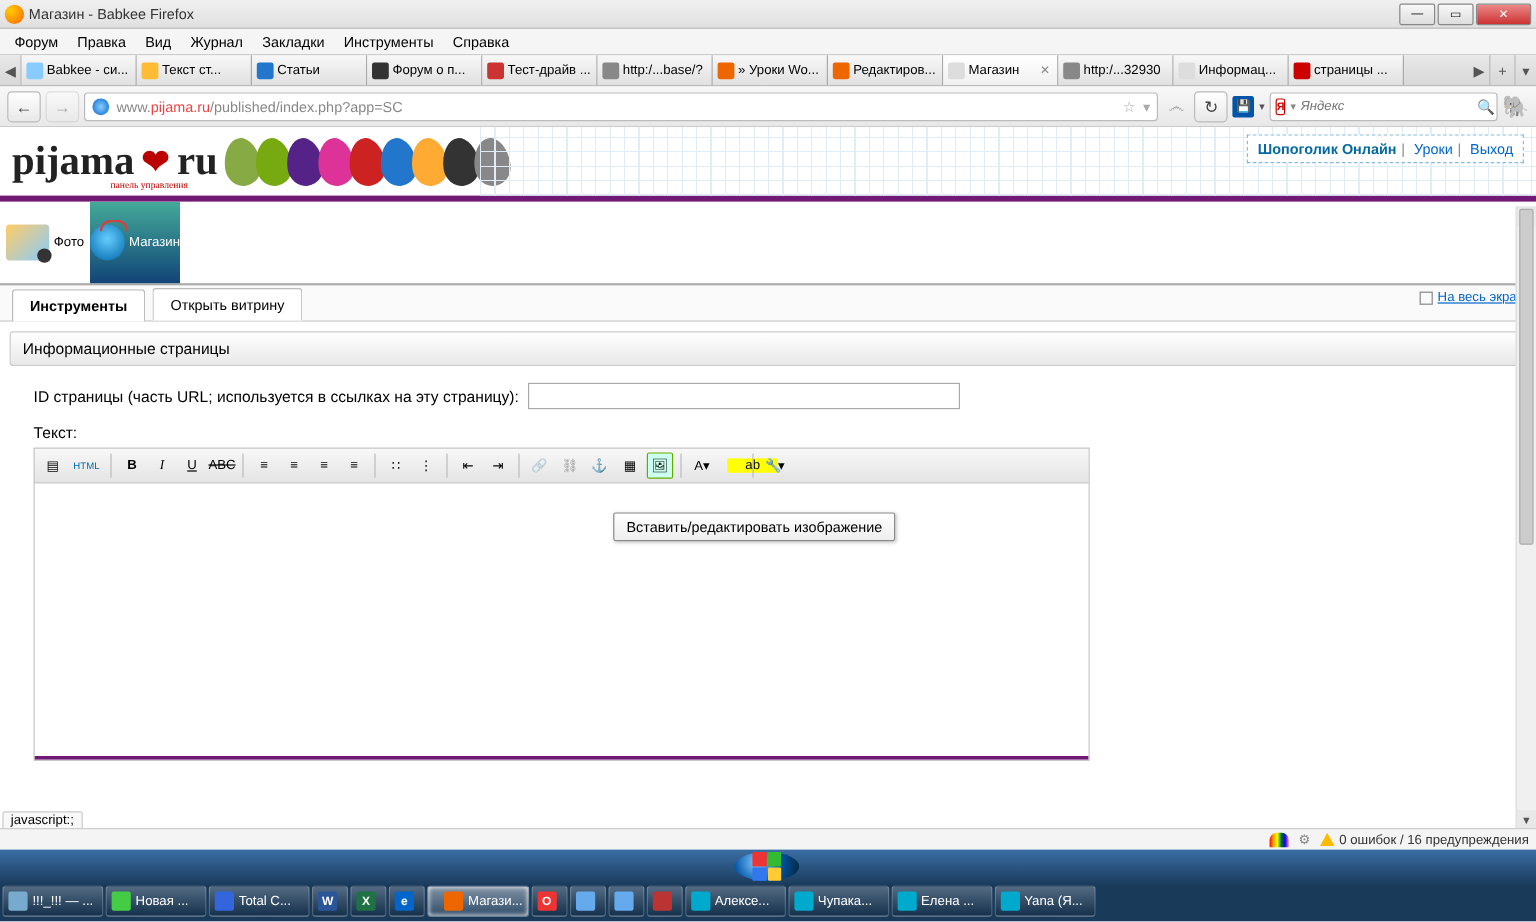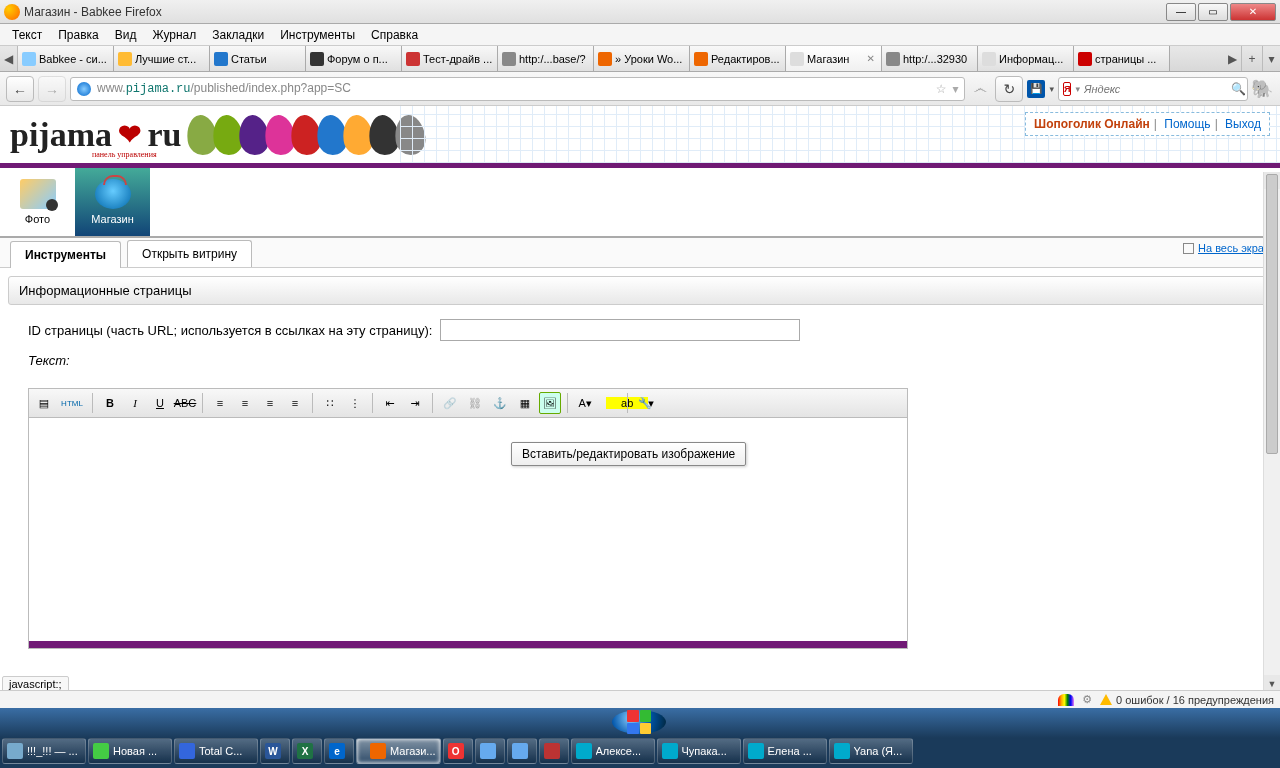--- a/index.html
+++ b/index.html
@@ -29,45 +29,45 @@
 .btab .x { color: #888; font-size: 10px; padding: 0 2px; }
 .tabplus { width: 20px; display:flex; align-items:center; justify-content:center; color:#555; }
 .tablist { width: 18px; display:flex; align-items:center; justify-content:center; color:#555; border-left:1px solid #bbb; }
 
 
 .addrbar { height: 34px; background: linear-gradient(#f8f8f8,#e8e8e8); display: flex; align-items: center; padding: 0 6px; gap: 4px; border-bottom: 1px solid #ccc; }
 .navbtn { width: 28px; height: 26px; border: 1px solid #bbb; border-radius: 4px; background: linear-gradient(#fff,#e8e8e8); display: flex; align-items: center; justify-content: center; font-size: 14px; color: #444; }
 .urlbox { flex: 1; height: 24px; border: 1px solid #bbb; border-radius: 3px; background: #fff; display: flex; align-items: center; padding: 0 6px; gap: 6px; }
 .urlbox .globe { width: 14px; height: 14px; border-radius: 50%; background: radial-gradient(circle,#8cf,#06c); flex-shrink: 0; }
 .urlbox .url { flex: 1; font-size: 12px; color: #888; }
-.urlbox .url .dark { color: #0f766e; font-family: Liberation Mono, monospace; }
+.urlbox .url .dark { color: #ef4444; }
 .urlbox .icons { display: flex; gap: 6px; color: #aaa; }
 .searchbox { width: 190px; height: 24px; border: 1px solid #bbb; border-radius: 3px; background: #fff; display: flex; align-items: center; padding: 0 4px; gap: 4px; }
 .searchbox .ya { width: 14px; height: 14px; background: #fff; border: 1px solid #c00; color: #c00; font-size: 9px; font-weight: bold; display:flex;align-items:center;justify-content:center; border-radius:2px;}
 .searchbox input { border: none; outline: none; flex: 1; font-size: 11px; font-style: italic; color: #999; }
 .tbicon { width: 22px; height: 22px; display:flex;align-items:center;justify-content:center; font-size:14px; color:#555; }
 .tbicon.save { background:#05a; color:#fff; border-radius:2px; width:18px; height:18px; font-size:10px;}
 .tbicon.evernote { color:#2a2; font-size:18px;}
 
 
 .pagehdr { height: 62px; background: #fff; display: flex; border-bottom: 5px solid #701a75; position:relative; }
 .pagehdr::after { content:""; position:absolute; left:400px; right:0; top:0; bottom:0; background-image: repeating-linear-gradient(0deg,#e0ecf8 0,#e0ecf8 1px,transparent 1px,transparent 12px),repeating-linear-gradient(90deg,#e0ecf8 0,#e0ecf8 1px,transparent 1px,transparent 12px); }
 .logo { display:flex; align-items:center; padding: 4px 10px; gap:6px; font-size:34px; font-weight:bold; color:#222; font-family: Georgia,serif; }
 .logo .heart { color:#b00; font-size:28px; }
 .logo .ru { color:#222; }
 .slippers { display:flex; align-items:center; gap:-6px; }
 .slipper { width:30px; height:40px; border-radius: 50% 50% 50% 50% / 60% 60% 40% 40%; transform: rotate(-8deg); margin-left:-4px; }
 .hdrlinks { position:absolute; right:10px; top:6px; z-index:2; border:1px dashed #8bd; padding:4px 8px; background:#fff; font-size:12px;}
 .hdrlinks a { color:#06c; text-decoration:none; }
-.hdrlinks .u { font-weight:bold; color:#c2410c; }
+.hdrlinks .u { font-weight:bold; color:#0369a1; }
 .hdrlinks .sep { color:#888; margin:0 4px; }
 
 
 .modbar { height: 70px; background:#fff; display:flex; border-bottom:2px solid #aaa; }
-.mod { width:75px; display:flex; flex-direction:column; align-items:center; justify-content:center; gap:4px; font-size:11px; }
+.mod { width:75px; display:flex; flex-direction:row; align-items:center; justify-content:center; gap:4px; font-size:11px; }
 .mod.sel { background: linear-gradient(#4a9,#147); color:#fff; }
 .mod .micon { width:36px; height:30px; }
 .micon.photo { background: linear-gradient(135deg,#fc6,#8cf); border-radius:3px; position:relative; }
 .micon.photo::after { content:""; position:absolute; bottom:-2px; right:-2px; width:12px;height:12px; background:#333; border-radius:50%; }
 .micon.shop { background: radial-gradient(circle at 50% 40%,#6cf,#06a); border-radius:50%; position:relative; }
 .micon.shop::before { content:""; position:absolute; top:-4px; left:8px; width:20px; height:8px; border:2px solid #c44; border-bottom:none; border-radius:10px 10px 0 0;}
 
 
 .subtabs { height:30px; display:flex; align-items:flex-end; padding:0 10px; gap:6px; border-bottom:1px solid #ccc; background:#fafafa; position:relative;}
 .subtab { padding:6px 14px; border:1px solid #bbb; border-bottom:none; background:#fff; font-size:12px; border-radius:3px 3px 0 0;}
@@ -76,29 +76,29 @@
 .fullscreen-link .fsicon { width:11px; height:11px; border:1px solid #888;}
 
 
 .sectionhdr { background: linear-gradient(#fff,#e8e8e8); border:1px solid #ccc; margin:8px; padding:6px 10px; font-size:13px; border-radius:3px;}
 
 
 .formarea { padding: 6px 28px; }
 .formrow { display:flex; align-items:center; gap:8px; margin-bottom:12px; }
 .formrow label { font-size:13px; }
 .formrow input[type=text] { width:360px; height:22px; border:1px solid #aaa; padding:0 4px; }
-.textlabel { font-size:13px; margin-bottom:20px; display:block;font-style:italic; }
+.textlabel { font-size:13px; margin-bottom:5px; display:block; }
 
 
 .ck { border:1px solid #bbb; width:880px; }
 .cktb { background: linear-gradient(#f8f8f8,#e4e4e4); border-bottom:1px solid #bbb; padding:3px 4px; display:flex; gap:3px; flex-wrap:wrap; align-items:center;}
 .ckbtn { width:22px; height:22px; border:1px solid transparent; display:flex; align-items:center; justify-content:center; font-size:11px; background:transparent; border-radius:2px;}
 .ckbtn.sel { border:1px solid #6a0; background:#cfe; }
 .cksep { width:1px; height:20px; background:#bbb; margin:0 3px;}
-.ckbody { height:230px; background:#fff; border-bottom:7px solid #701a75; position:relative;}
+.ckbody { height:230px; background:#fff; border-bottom:3px solid #701a75; position:relative;}
 .tooltip { position:absolute; top:24px; left:482px; background:linear-gradient(#fff,#eee); border:1px solid #888; padding:4px 10px; font-size:12px; border-radius:2px; box-shadow:1px 1px 3px rgba(0,0,0,0.2); z-index:5;}
 
 
 .statusbar { position:absolute; bottom:60px; left:0; right:0; height:34px;text-align:right; }
 .jsstatus { background:#f8f8f8; border:1px solid #ccc; border-radius:2px; padding:1px 6px; font-size:11px; position:absolute; bottom:16px; left:2px;}
 .closex { position:absolute; bottom:0; left:4px; font-size:12px; color:#666;}
 .errbar { position:absolute; bottom:0; right:0; left:0px; height:18px; background:#f4f4f4; border-top:1px solid #ccc; display:flex; justify-content:flex-end; align-items:center; padding:0 6px; gap:8px; font-size:11px;}
 .errbar .rainbow { width:16px;height:12px; background:linear-gradient(90deg,red,orange,yellow,green,blue,violet); border-radius:6px 6px 0 0;}
 .errbar .warn { color:#333; display:flex; gap:4px; align-items:center;}
 .errbar .warnicon{ width:0;height:0;border-left:6px solid transparent;border-right:6px solid transparent;border-bottom:11px solid #fb0;}
@@ -132,39 +132,39 @@
   <div class="ff-icon"></div>
   <div class="title">Магазин - Babkee Firefox</div>
   <div class="winbtns">
     <div class="winbtn min">—</div>
     <div class="winbtn max">▭</div>
     <div class="winbtn close">✕</div>
   </div>
 </div>
 
 <div class="menubar">
-  <div class="mitem">Текст</div>
+  <div class="mitem">Форум</div>
   <div class="mitem">Правка</div>
   <div class="mitem">Вид</div>
   <div class="mitem">Журнал</div>
   <div class="mitem">Закладки</div>
   <div class="mitem">Инструменты</div>
   <div class="mitem">Справка</div>
 </div>
 
 <div class="tabstrip">
   <div class="arrow">◀</div>
   <div id="tabs-container" style="display:flex;flex:1;overflow:hidden;">
       <div class="btab">
         <div class="favicon" style="background:#8cf;"></div>
         <span class="label">Babkee - си...</span>
       </div>
       <div class="btab">
         <div class="favicon" style="background:#fb3;"></div>
-        <span class="label">Лучшие ст...</span>
+        <span class="label">Текст ст...</span>
       </div>
       <div class="btab">
         <div class="favicon" style="background:#27c;"></div>
         <span class="label">Статьи</span>
       </div>
       <div class="btab">
         <div class="favicon" style="background:#333;"></div>
         <span class="label">Форум о п...</span>
       </div>
       <div class="btab">
@@ -243,21 +243,21 @@
     <div class="slipper" style="background:#528;"></div>
     <div class="slipper" style="background:#d39;"></div>
     <div class="slipper" style="background:#c22;"></div>
     <div class="slipper" style="background:#27c;"></div>
     <div class="slipper" style="background:#fa3;"></div>
     <div class="slipper" style="background:#333;"></div>
     <div class="slipper" style="background:#888;"></div>
   </div>
   <div class="hdrlinks">
     <a href="#" class="u">Шопоголик Онлайн</a><span class="sep">|</span>
-    <a href="#">Помощь</a><span class="sep">|</span>
+    <a href="#">Уроки</a><span class="sep">|</span>
     <a href="#">Выход</a>
   </div>
 </div>
 
 <div class="modbar">
   <div class="mod">
     <div class="micon photo"></div>
     <span>Фото</span>
   </div>
   <div class="mod sel">

